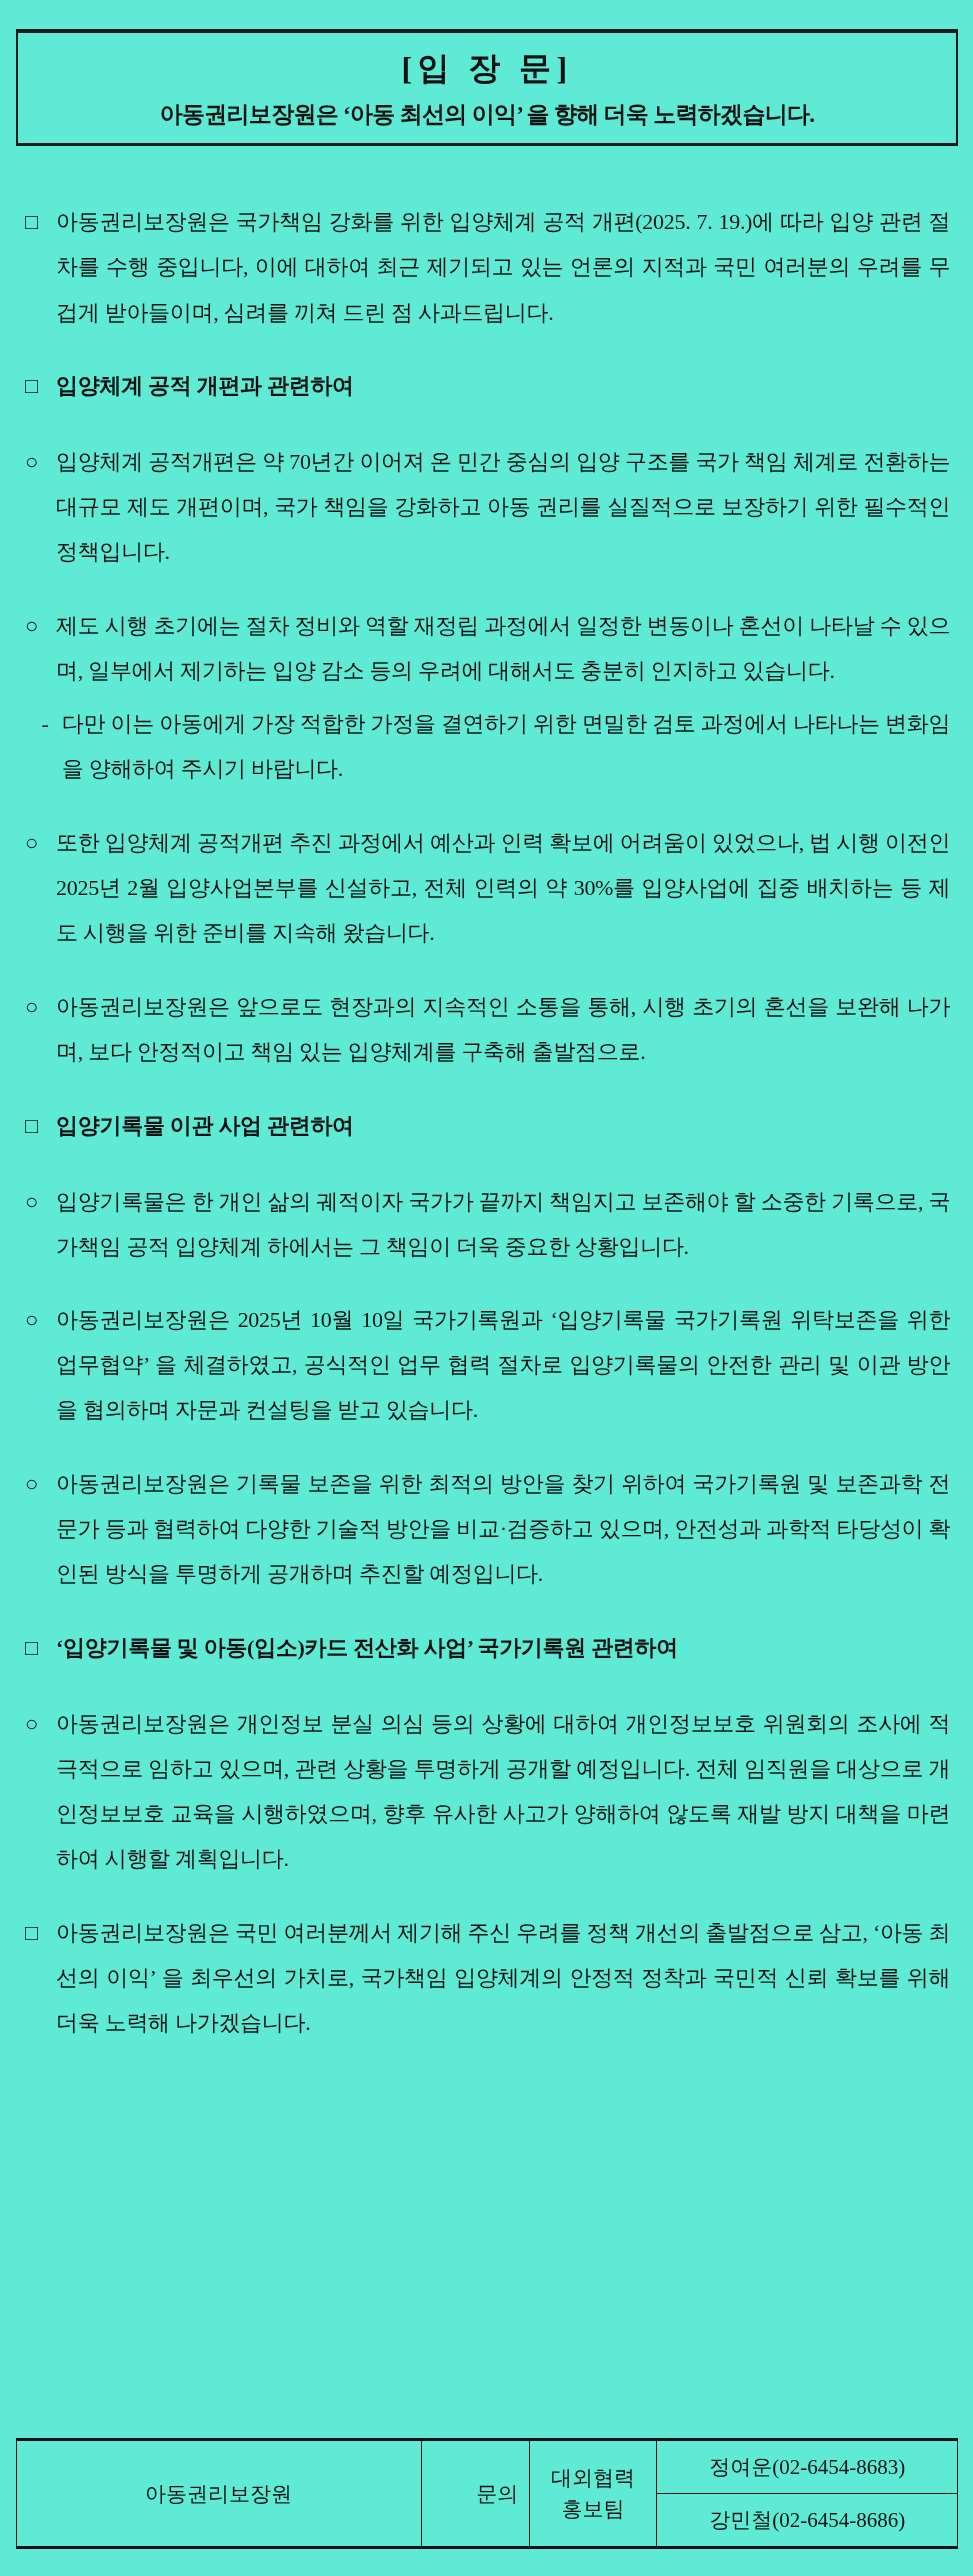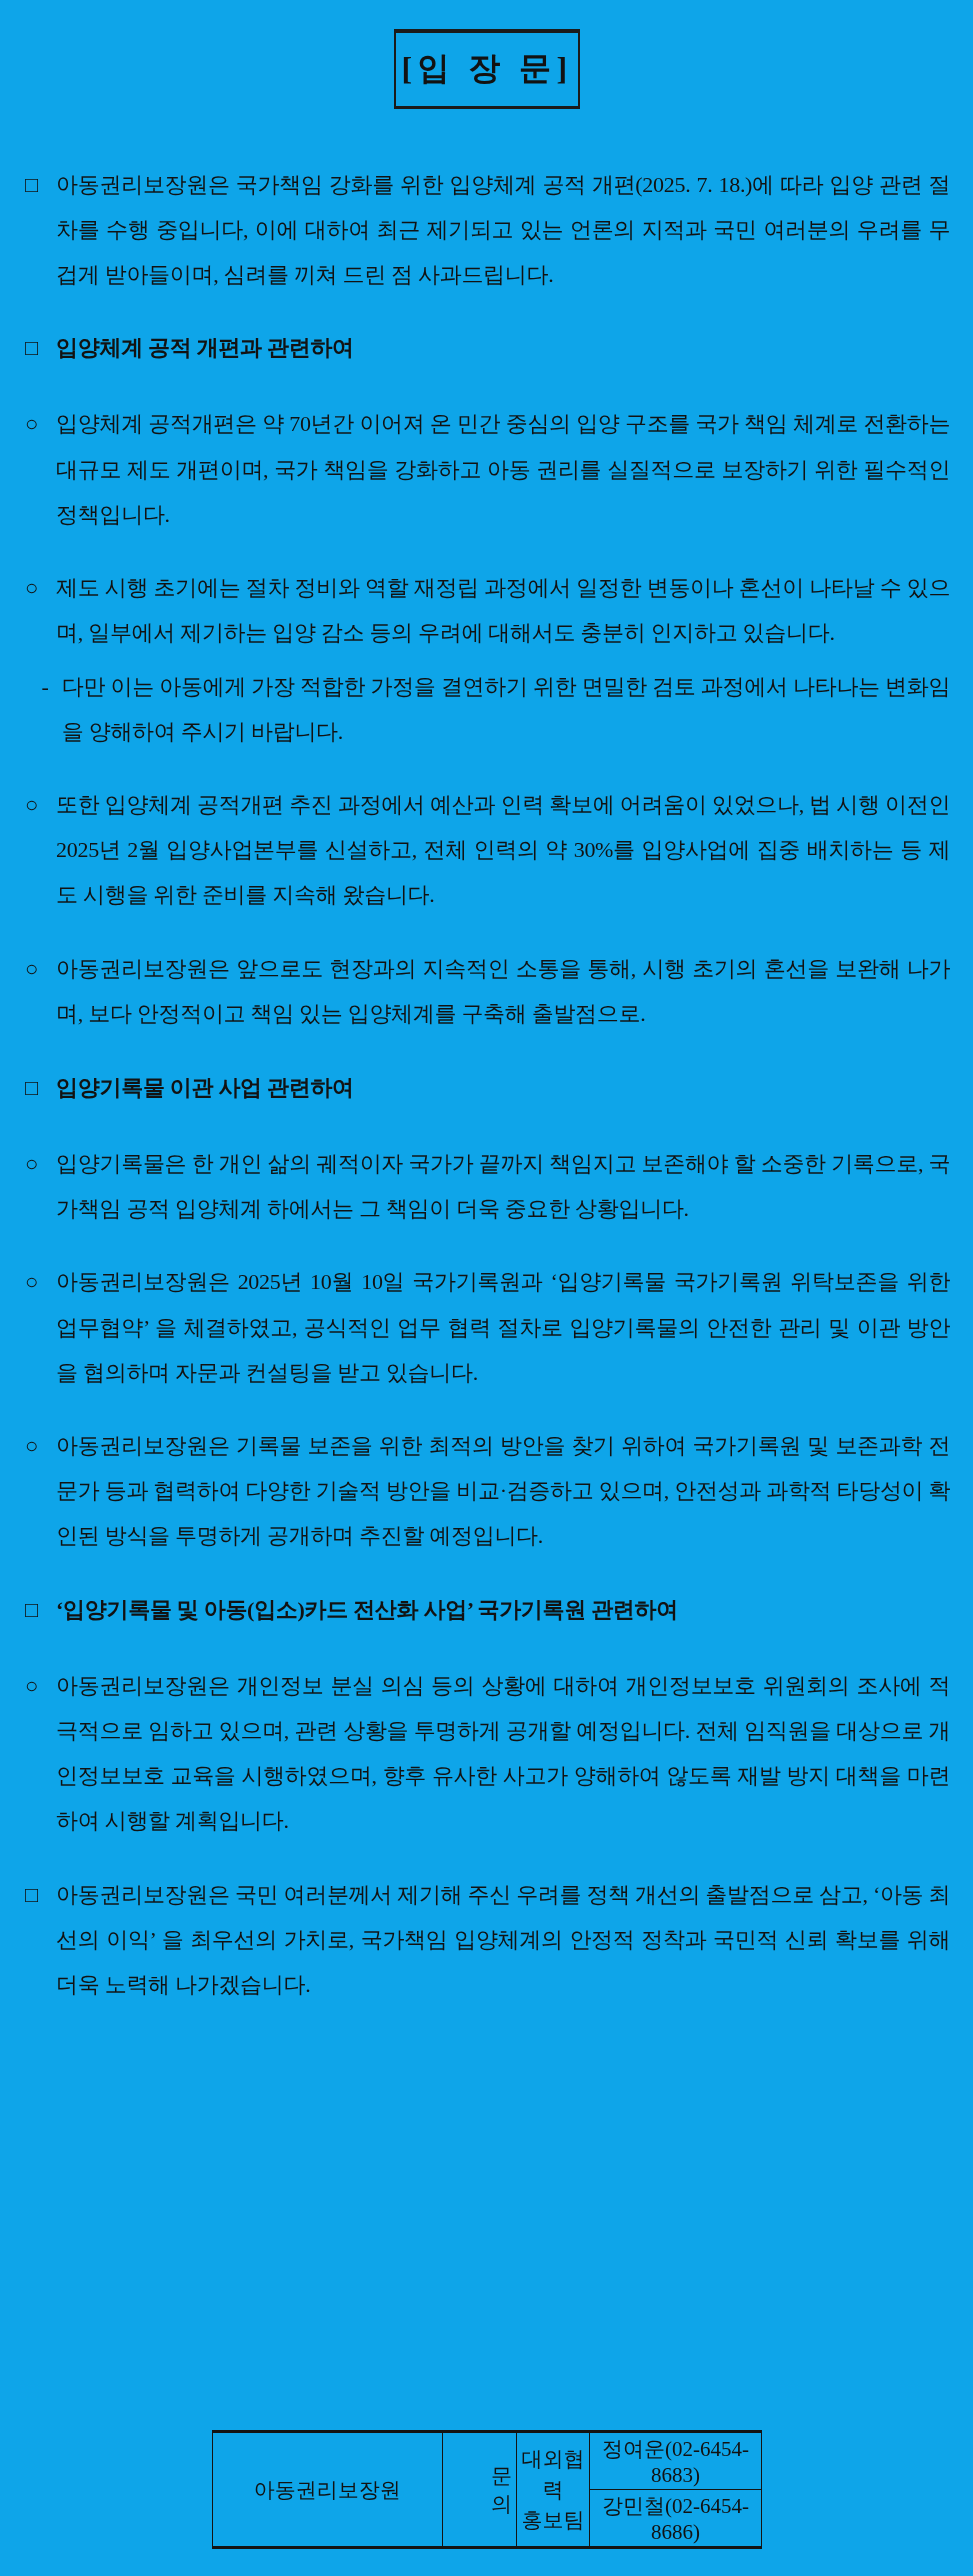--- a/index.html
+++ b/index.html
@@ -1,26 +1,25 @@
 <!DOCTYPE html>
 <html style="font-size:11px"><head>
 <meta charset="utf-8">
 <style>
   html, body { margin: 0; padding: 0; background: #ffffff; }
   .page {
     width: 974px;
     height: 2576px;
     box-sizing: border-box;
     padding: 29px 15.6px 27px 15.6px;
-    background: #0ea5e9;
+    background: #5eead4;
     color: #121212;
     font-family: "Liberation Serif", "DejaVu Serif", serif;
     display: flex;
     flex-direction: column;
-    align-items: center;
   }
   .title-box {
     border: 2px solid #1b1b1b;
     border-top-width: 4.1px;
     border-bottom-width: 3.4px;
     text-align: center;
     padding: 11px 5.4px 13.6px 5.4px;
   }
   .title {
     font-size: 32px;
@@ -85,27 +84,28 @@
   .ftable .team-cell { width: 13.5%; line-height: 1.45; }
   .ftable .phone-cell { width: 32%; }
 </style>
 </head>
 <body>
 
 <div class="page">
 
   <div class="title-box">
     <div class="title">[입 장 문]</div>
+    <div class="subtitle">아동권리보장원은  ‘아동 최선의 이익’ 을 향해 더욱 노력하겠습니다.</div>
   </div>
 
   <div class="body-area">
 
     <div class="block">
       <span class="marker">□</span>
-      <div class="ptext">아동권리보장원은 국가책임 강화를 위한 입양체계 공적 개편(2025. 7. 18.)에 따라 입양 관련 절차를 수행 중입니다, 이에 대하여 최근 제기되고 있는 언론의 지적과 국민 여러분의 우려를 무겁게 받아들이며, 심려를 끼쳐 드린 점 사과드립니다.</div>
+      <div class="ptext">아동권리보장원은 국가책임 강화를 위한 입양체계 공적 개편(2025. 7. 19.)에 따라 입양 관련 절차를 수행 중입니다, 이에 대하여 최근 제기되고 있는 언론의 지적과 국민 여러분의 우려를 무겁게 받아들이며, 심려를 끼쳐 드린 점 사과드립니다.</div>
     </div>
 
     <div class="block heading">
       <span class="marker">□</span>
       <div class="ptext">입양체계 공적 개편과 관련하여</div>
     </div>
 
     <div class="block">
       <span class="marker">○</span>
       <div class="ptext">입양체계 공적개편은 약 70년간 이어져 온 민간 중심의 입양 구조를 국가 책임 체계로 전환하는 대규모 제도 개편이며, 국가 책임을 강화하고 아동 권리를 실질적으로 보장하기 위한 필수적인 정책입니다.</div>

